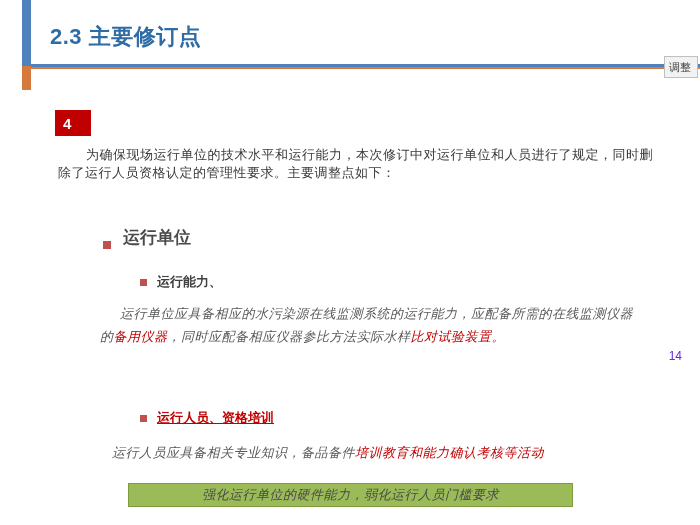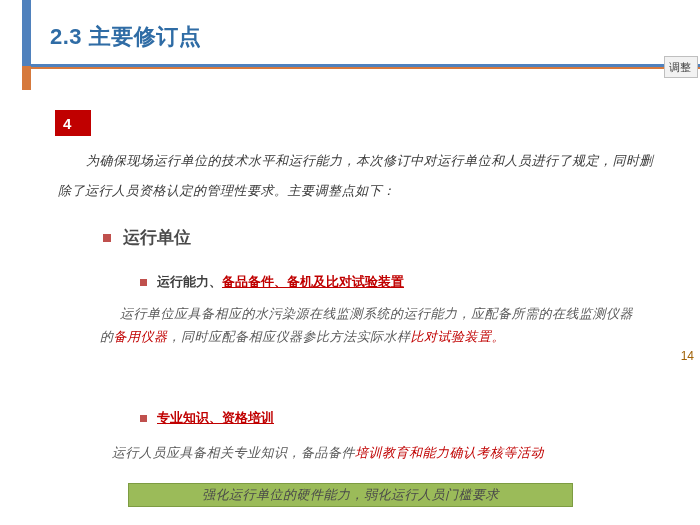--- a/index.html
+++ b/index.html
@@ -104,30 +104,29 @@
     box-sizing: border-box;
   }
   
   .intro-para {
     position: absolute;
     left: 58px;
     top: 146px;
     width: 600px;
     font-size: 13px;
     color: #3a3a3a;
-    line-height: 30px;
+    line-height: 18px;
     text-indent: 28px;
     letter-spacing: 0.5px;
-    font-style: italic;
   }
   
   .bullet-l1 {
     position: absolute;
     display: flex;
-    align-items: center;
+    align-items: flex-end;
     font-size: 17px;
     font-weight: bold;
     color: #4a4a4a;
   }
   .bullet-l1 .sq {
     width: 8px;
     height: 8px;
     background: #c0504d;
     margin-right: 12px;
     display: inline-block;
@@ -178,24 +177,24 @@
   .green-box .txt {
     font-family: "DejaVu Sans", sans-serif;
     font-size: 13px;
     font-style: italic;
     color: #4a4a4a;
     letter-spacing: 0.5px;
     white-space: nowrap;
   }
   .page-num {
     position: absolute;
-    right: 6px;
+    right: 18px;
     bottom: 10px;
     font-size: 12px;
-    color: #a16207;
+    color: #6d28d9;
   }
 </style>
 </head>
 <body>
 
 <div class="slide">
 
   <div class="left-bar-blue"></div>
   <div class="left-bar-orange"></div>
 
@@ -214,34 +213,33 @@
   <div class="intro-para">为确保现场运行单位的技术水平和运行能力，本次修订中对运行单位和人员进行了规定，同时删除了运行人员资格认定的管理性要求。主要调整点如下：</div>
 
   <div class="bullet-l1" style="left:103px; top:226px;">
     <span class="sq"></span>
     <span>运行单位</span>
   </div>
 
   <div class="bullet-l2" style="left:140px; top:273px;">
     <span class="sq"></span>
     <span class="t-dark">运行能力、</span>
-    <span class="t-red-ul">备品备件、备机及比对试验装置</span>
   </div>
 
   <div class="annot annot-gray" style="left:120px; top:303px; width:540px;">
     <span class="g">运行单位应具备相应的水污染源在线监测系统的运行能力，应配备所需的在线监测仪器</span>
   </div>
   <div class="annot" style="left:100px; top:326px; width:560px;">
     <span class="g">的</span><span class="r">备用仪器</span><span class="g">，同时应配备相应仪器参比方法实际水样</span><span class="r">比对试验装置。</span>
   </div>
 
 
   <div class="bullet-l2" style="left:140px; top:409px;">
     <span class="sq"></span>
-    <span class="t-red-ul">专业知识、资格培训</span>
+    <span class="t-red-ul">运行人员、资格培训</span>
   </div>
 
   <div class="annot" style="left:112px; top:442px; width:560px;">
     <span class="g">运行人员应具备相关专业知识，备品备件</span><span class="r">培训教育和能力确认考核等活动</span>
   </div>
 
   <div class="green-box">
     <span class="txt">强化运行单位的硬件能力，弱化运行人员门槛要求</span>
   </div>
 

